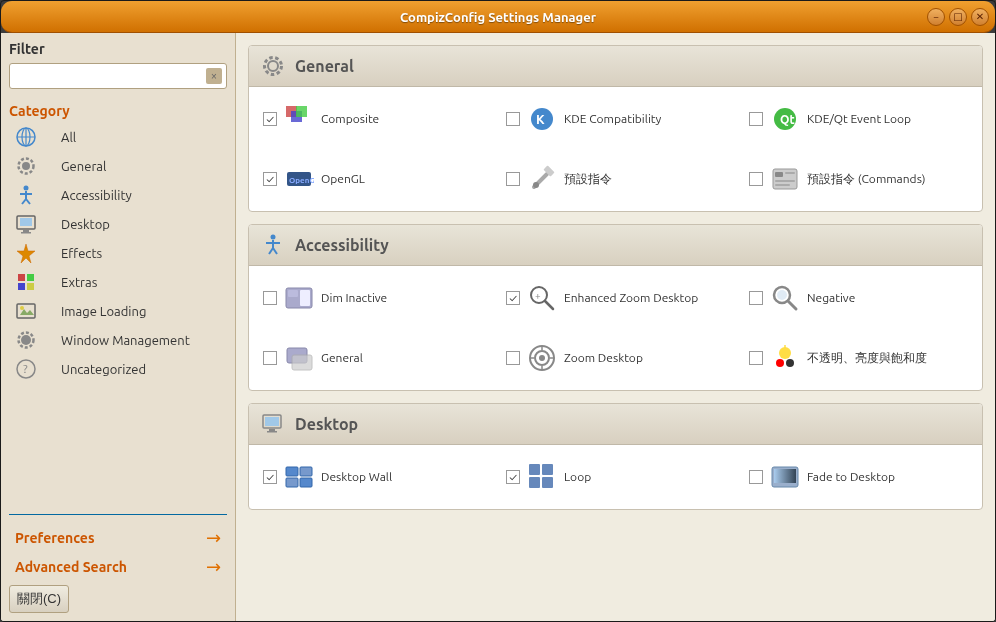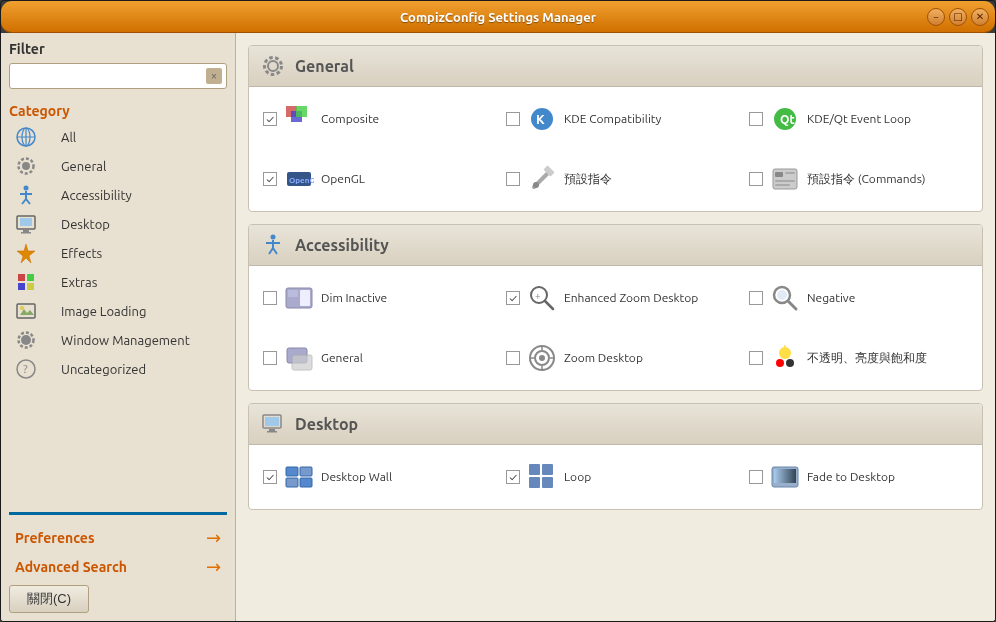--- a/index.html
+++ b/index.html
@@ -135,21 +135,21 @@
       display: flex;
       align-items: center;
       justify-content: center;
       flex-shrink: 0;
     }
     .category-label {
       font-size: 13px;
       color: #333;
     }
     .sidebar-footer {
-      border-top: 3px solid #0369a1;
+      border-top: 1px solid #0369a1;
       padding-top: 8px;
       margin-top: 6px;
     }
     .pref-link {
       display: flex;
       align-items: center;
       justify-content: space-between;
       padding: 4px 6px;
       cursor: pointer;
     }
@@ -159,21 +159,21 @@
       color: #cc5500;
     }
     .arrow-icon {
       color: #e07000;
       font-size: 18px;
     }
     .close-btn {
       background: linear-gradient(to bottom, #f0ece0, #d8d0c0);
       border: 1px solid #b0a080;
       border-radius: 3px;
-      padding: 4px 17px;
+      padding: 4px 7px;
       text-align: center;
       cursor: pointer;
       margin-top: 4px;
       font-size: 13px;
       color: #333;
     }
 
     
     .main {
       flex: 1;

